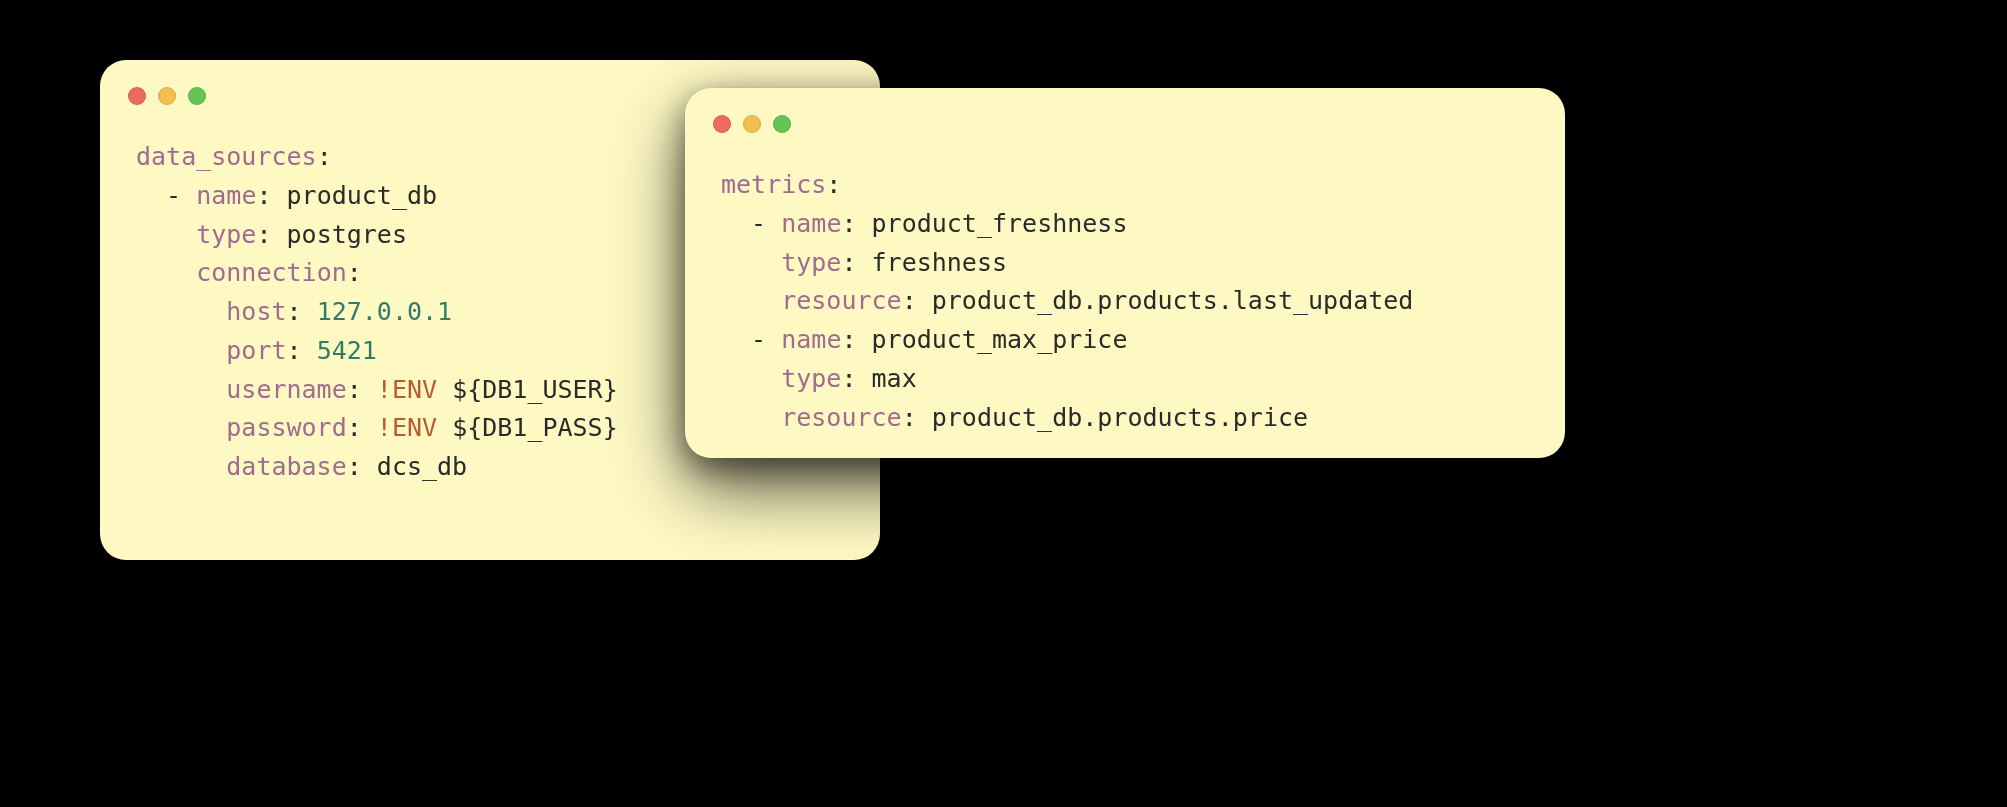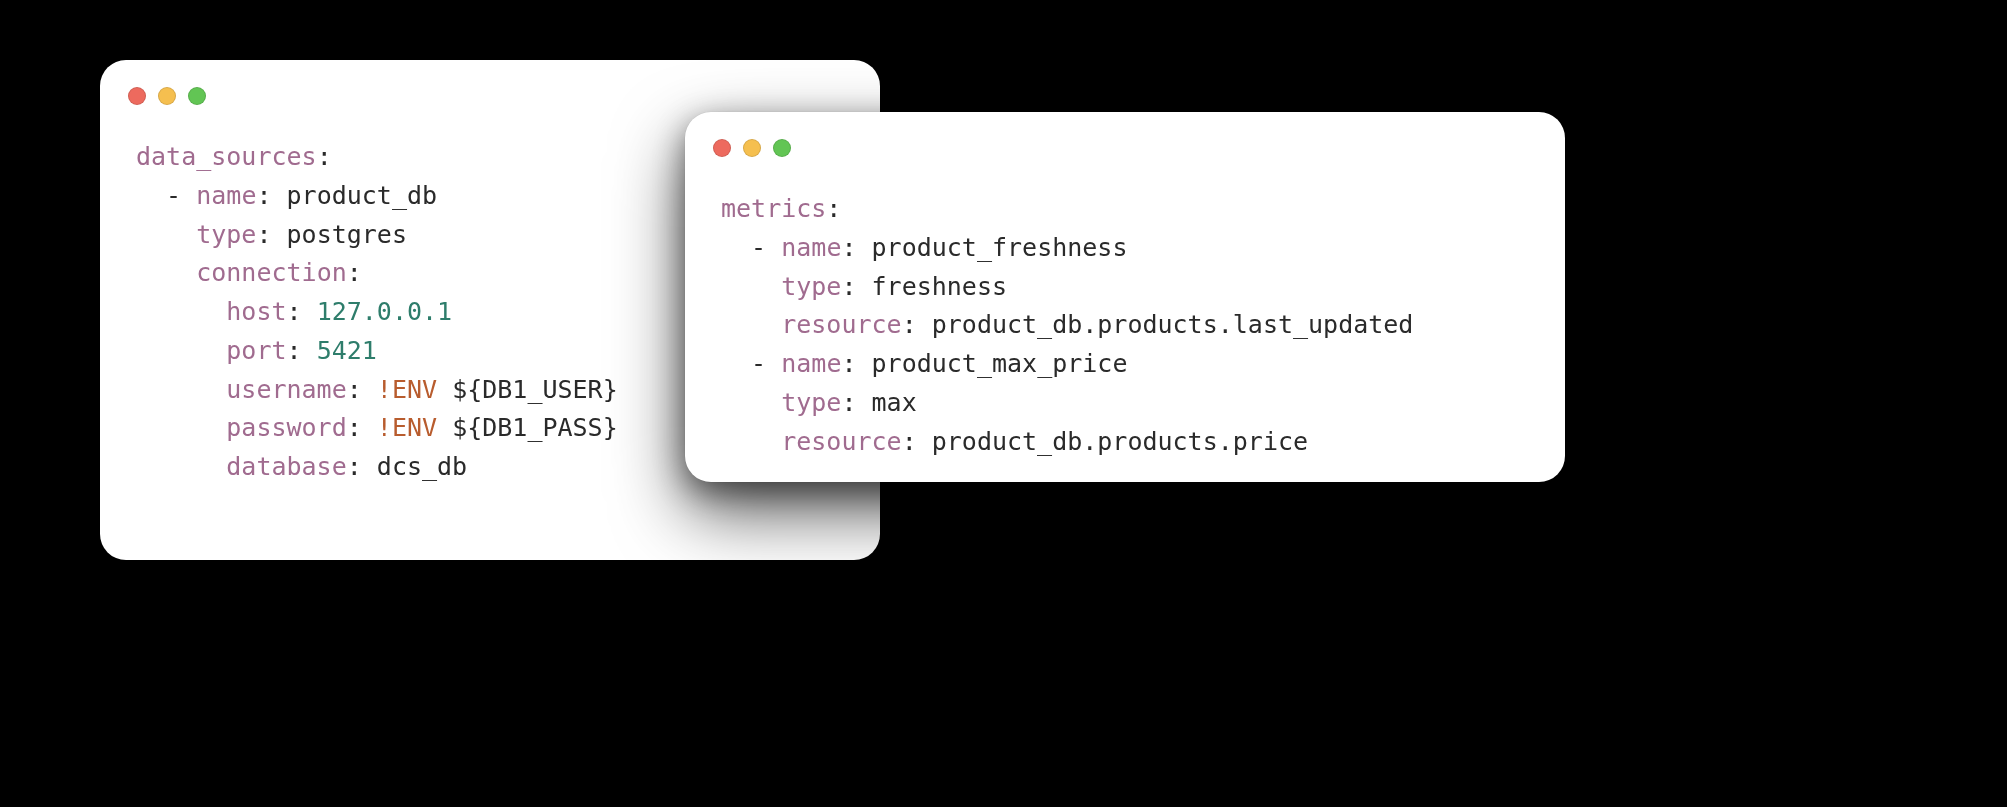--- a/index.html
+++ b/index.html
@@ -9,39 +9,39 @@
     position: relative;
     font-family: ui-monospace, "SF Mono", Menlo, Monaco, Consolas, monospace;
     overflow: hidden;
   }
   .stage {
     position: absolute;
     inset: 0;
   }
   .window {
     position: absolute;
-    background: #ffffff;
+    background: #fef9c3;
     border-radius: 26px;
     box-shadow:
       0 0 0 0.5px rgba(0,0,0,.05),
       0 30px 70px rgba(0,0,0,.65),
       0 10px 30px rgba(0,0,0,.45);
   }
   
   .w1 {
     left: 100px;
     top: 60px;
     width: 780px;
     height: 500px;
     z-index: 1;
   }
   
   .w2 {
     left: 685px;
-    top: 112px;
+    top: 88px;
     width: 880px;
     height: 370px;
     z-index: 2;
   }
   .titlebar {
     display: flex;
     align-items: center;
     gap: 12px;
     padding: 22px 28px 0 28px;
     height: 50px;

